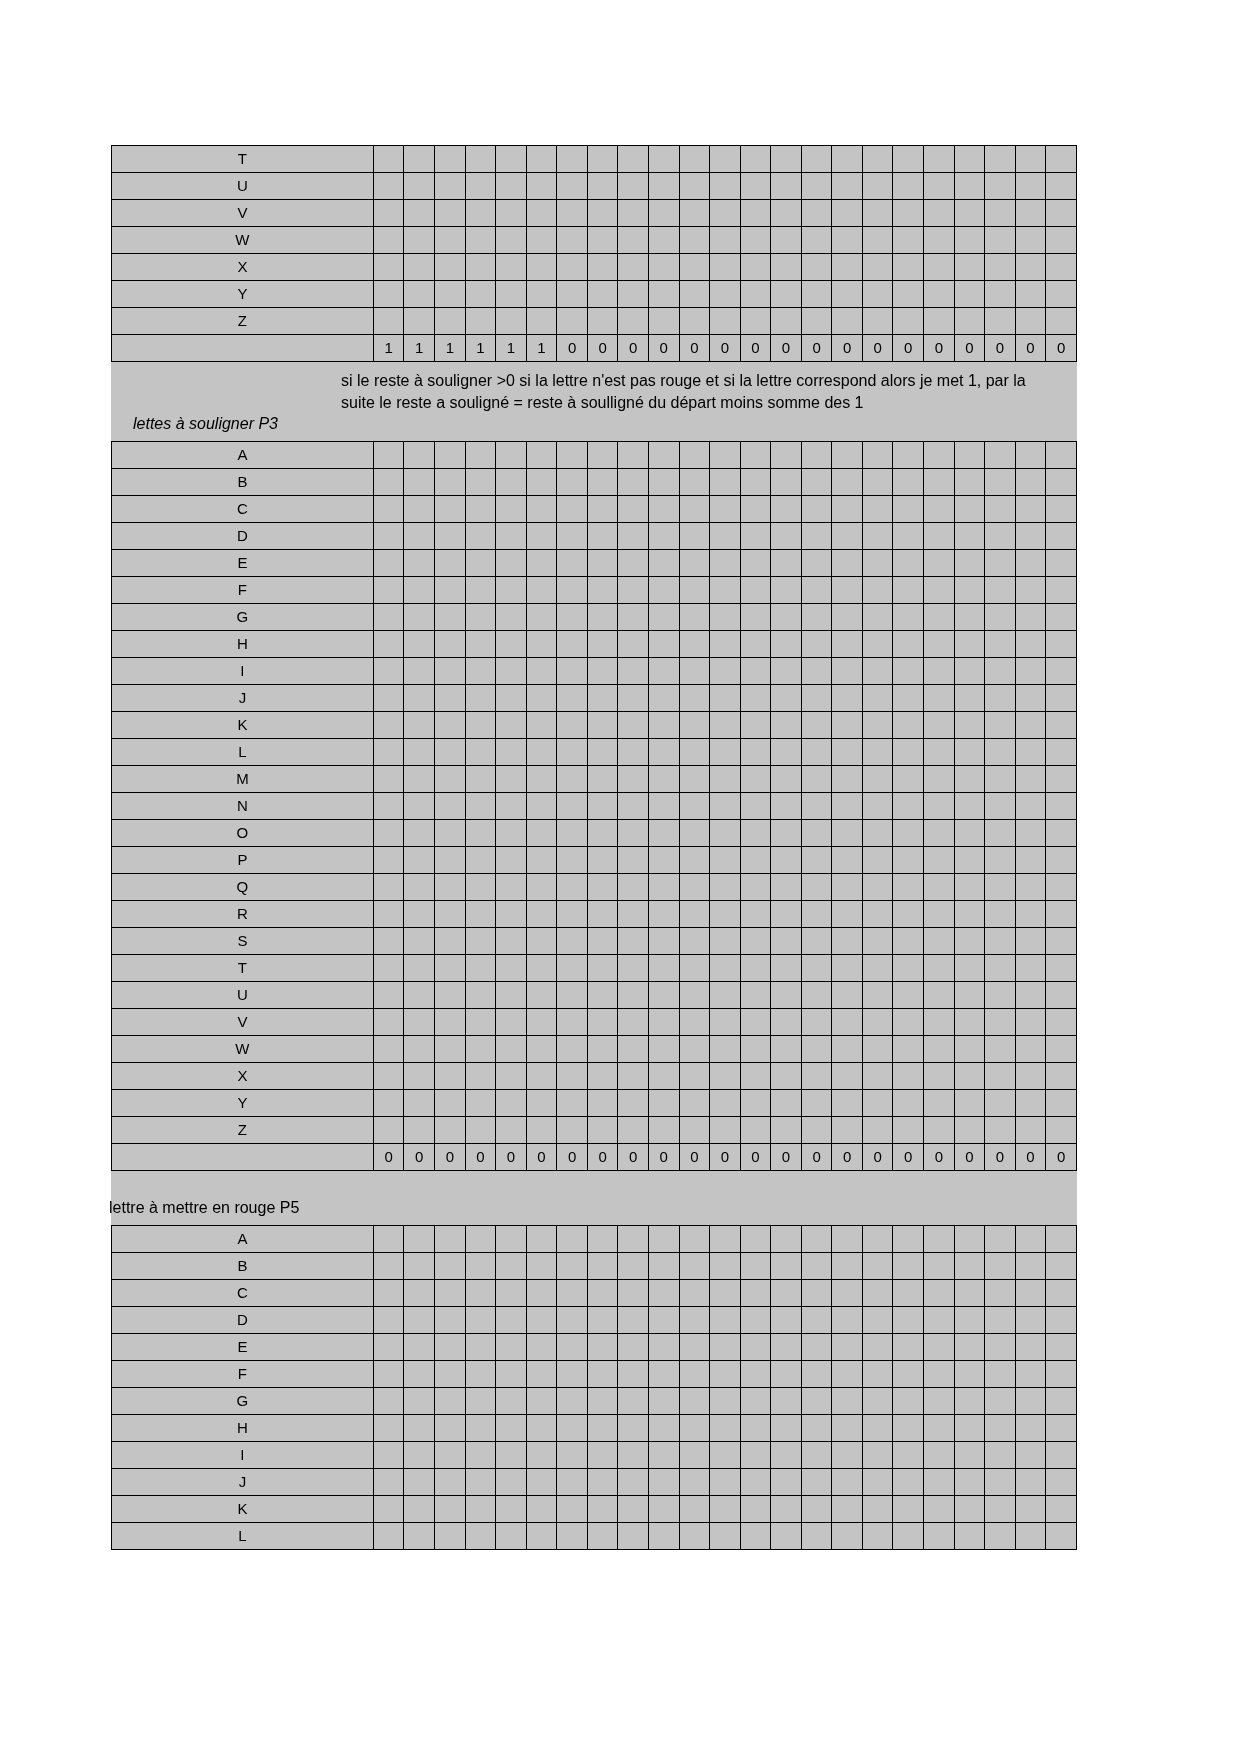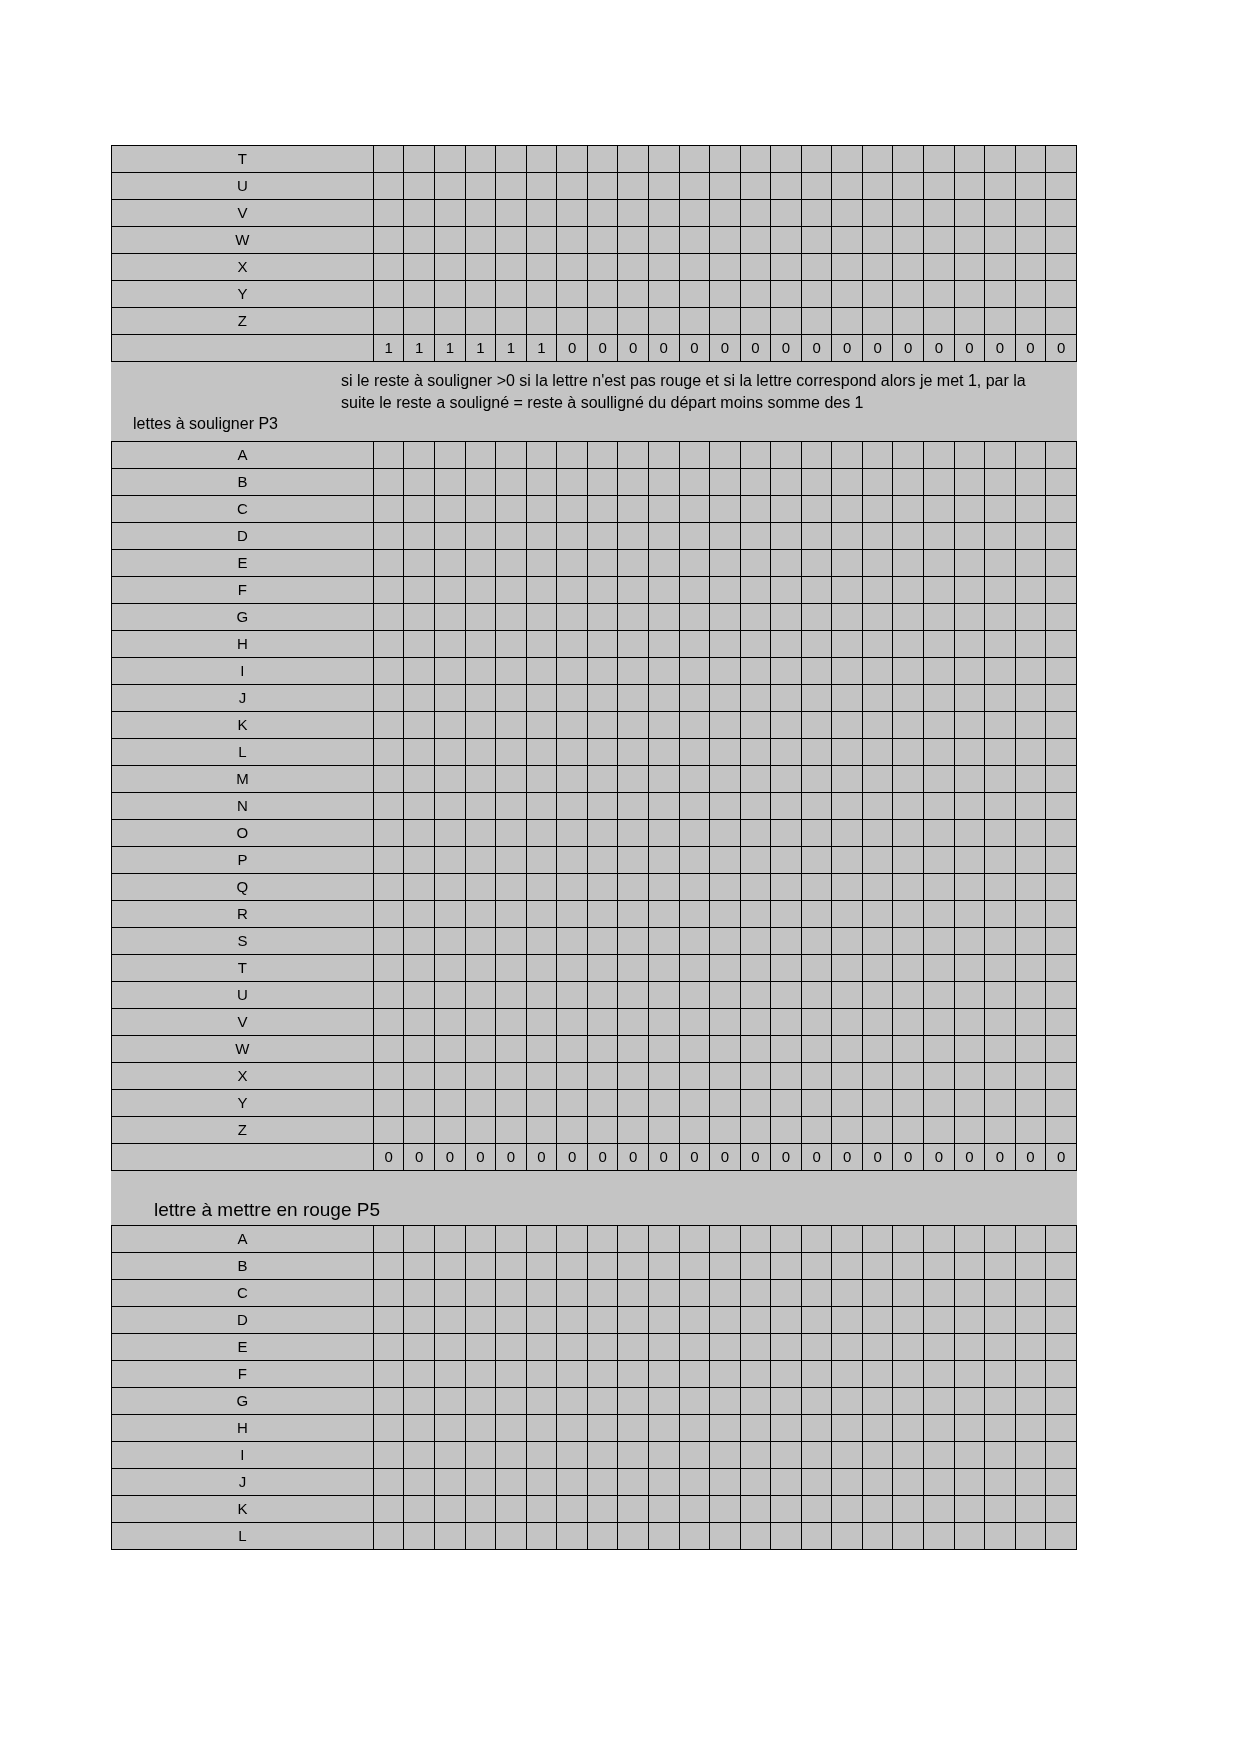--- a/index.html
+++ b/index.html
@@ -74,31 +74,31 @@
   .band-row {
     position: relative;
     height: 28px;
   }
   .band-left-label {
     position: absolute;
     left: 22px;
     top: 2px;
     font-size: 16px;
     white-space: nowrap;
+    font-style: italic;
   }
   .band-gap {
     height: 24px;
   }
   .band-bottom-label {
     position: absolute;
     left: -2px;
     top: 4px;
-    font-size: 19px;
+    font-size: 16px;
     white-space: nowrap;
-    margin-left: 45px;
   }
   .band-row-2 {
     position: relative;
     height: 30px;
   }
 </style>
 </head>
 <body>
 
 <div class="sheet">

